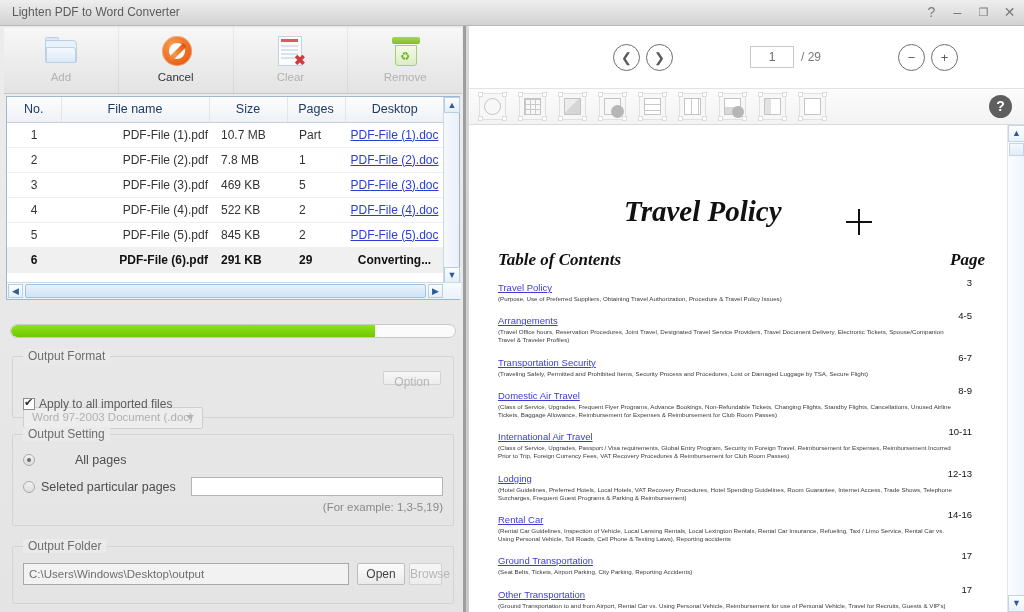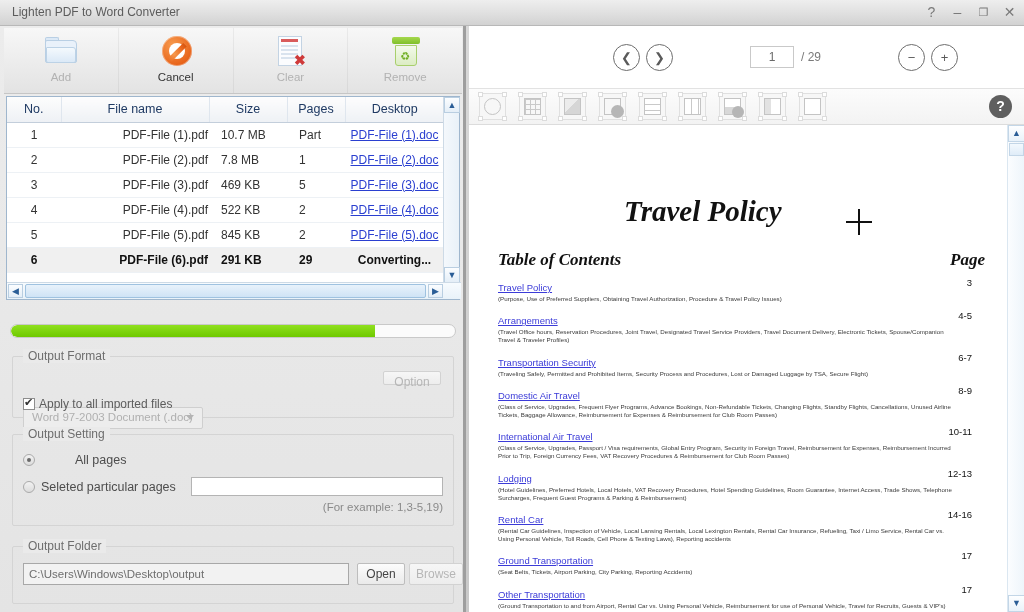--- a/index.html
+++ b/index.html
@@ -259,21 +259,21 @@
     position: absolute; right: 10px; top: 66px;
     font-size: 11.5px; color: #8a8a8a;
   }
   #inp-folder {
     position: absolute; left: 10px; top: 16px; width: 326px; height: 22px;
     background: #f2f2f2; border: 1px solid #a8a8a8;
     font-size: 11.5px; color: #6e6e6e; padding: 4px 0 0 5px;
     white-space: nowrap; overflow: hidden;
   }
   #btn-open { position: absolute; left: 344px; top: 16px; width: 48px; height: 22px; line-height: 20px; }
-  #btn-browse { position: absolute; left: 396px; top: 16px; width: 54px; height: 22px; line-height: 20px; }
+  #btn-browse { position: absolute; left: 396px; top: 16px; width: 33px; height: 22px; line-height: 20px; }
 
   
   .right-panel {
     position: absolute; left: 469px; top: 26px;
     width: 555px; height: 586px; background: #ffffff;
   }
   .nav-bar {
     position: absolute; left: 0; top: 0; width: 555px; height: 63px;
     background: #fff; border-bottom: 1px solid #e2e2e2;
     display: flex; align-items: center; justify-content: center; gap: 0;

